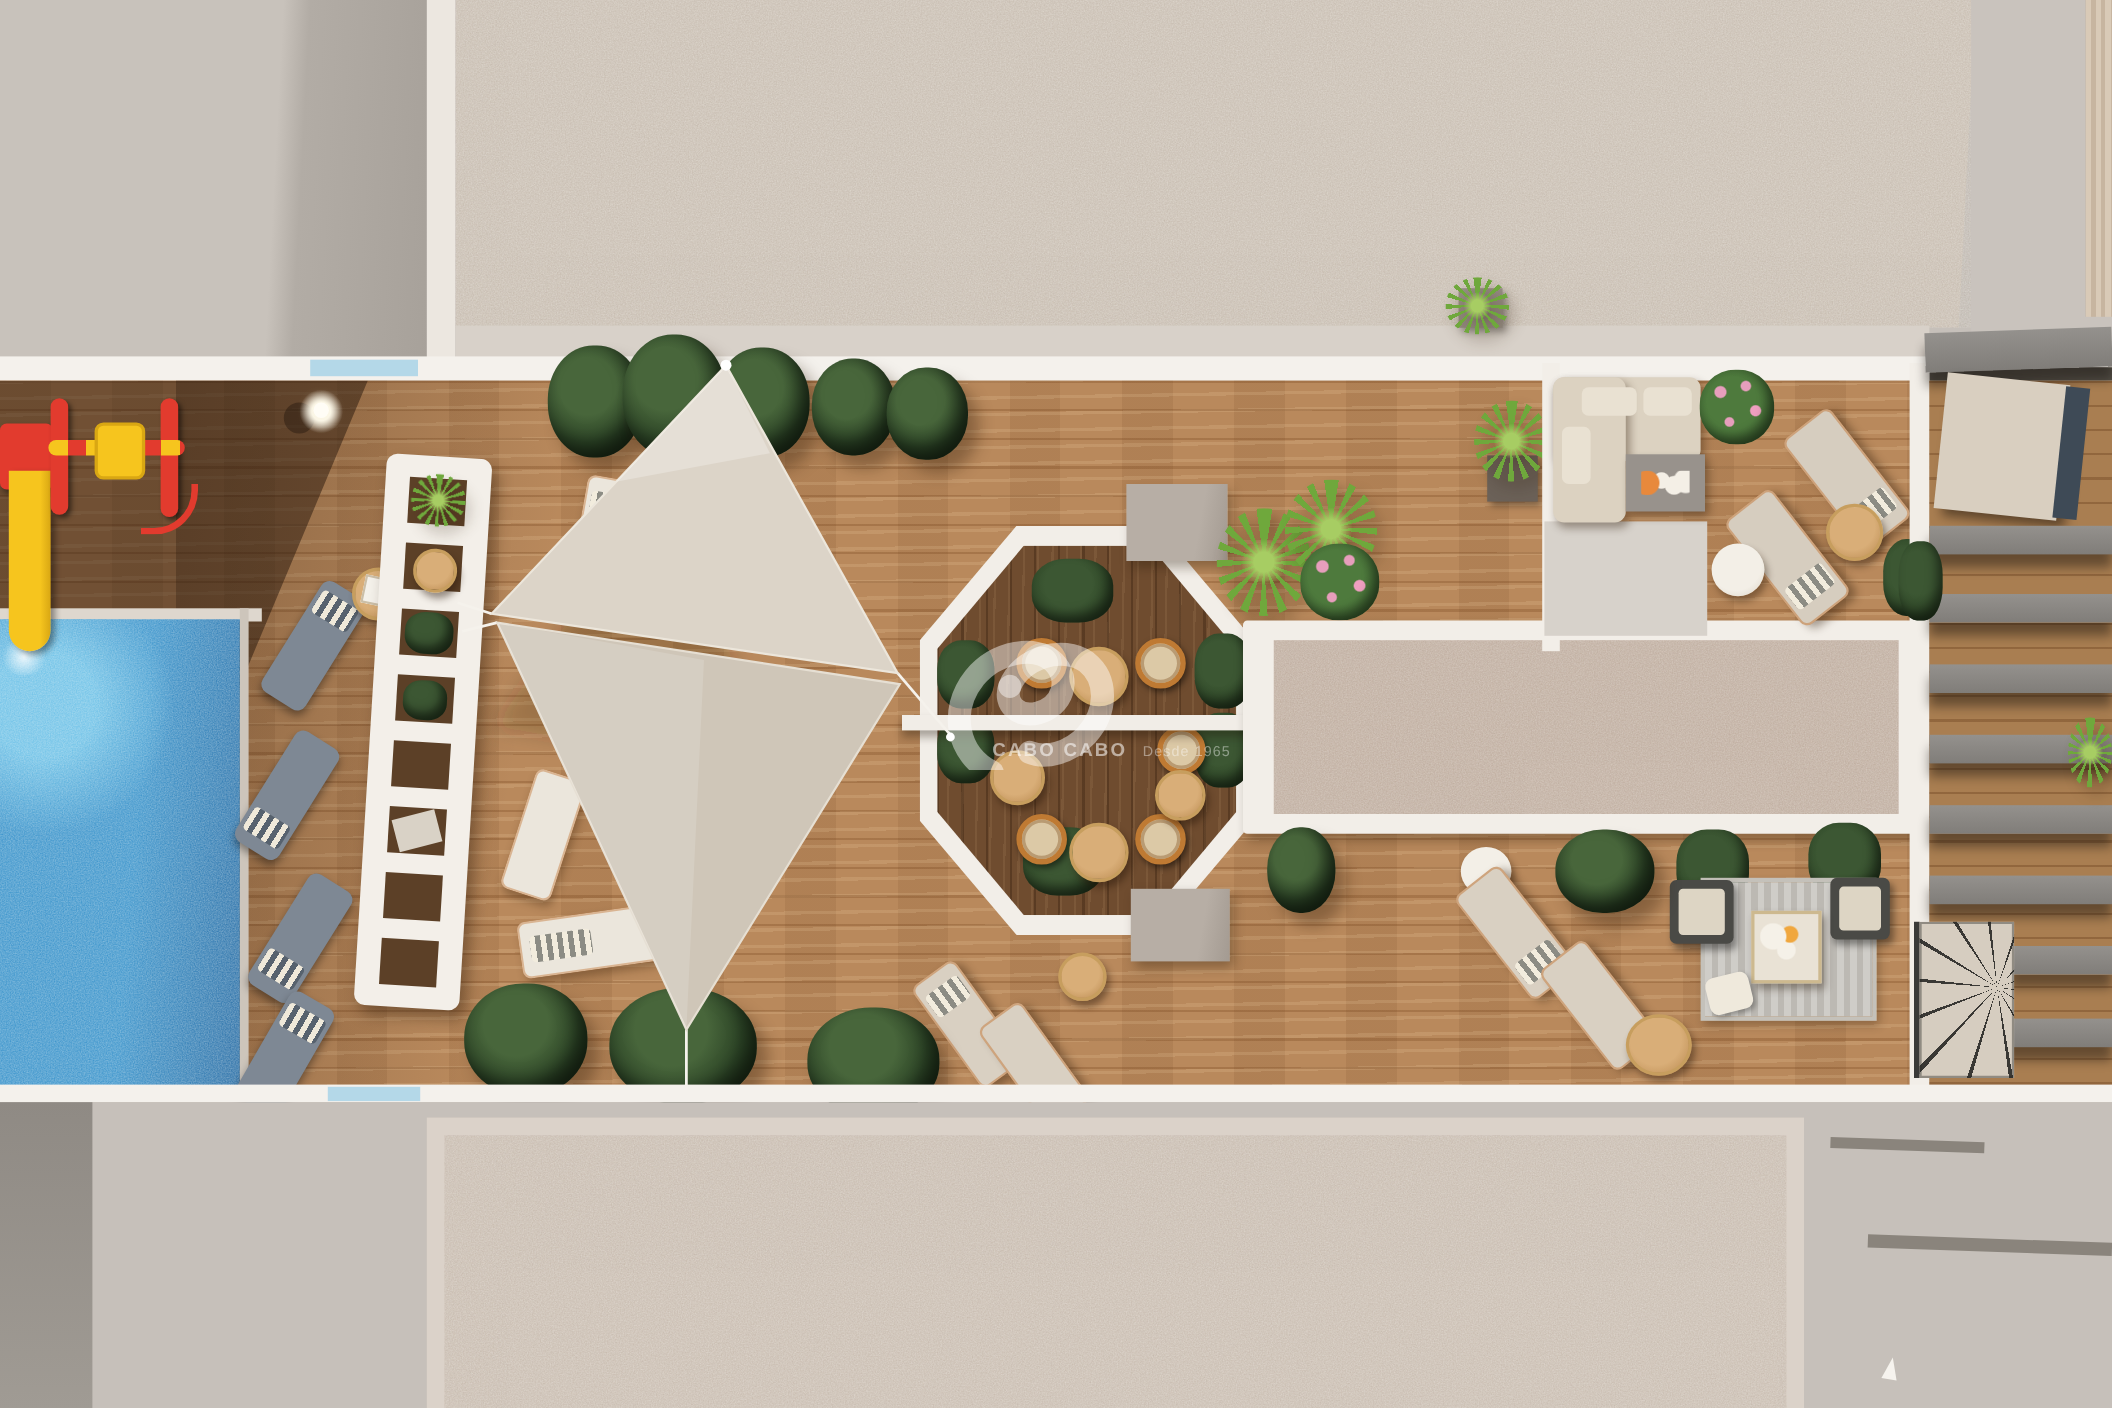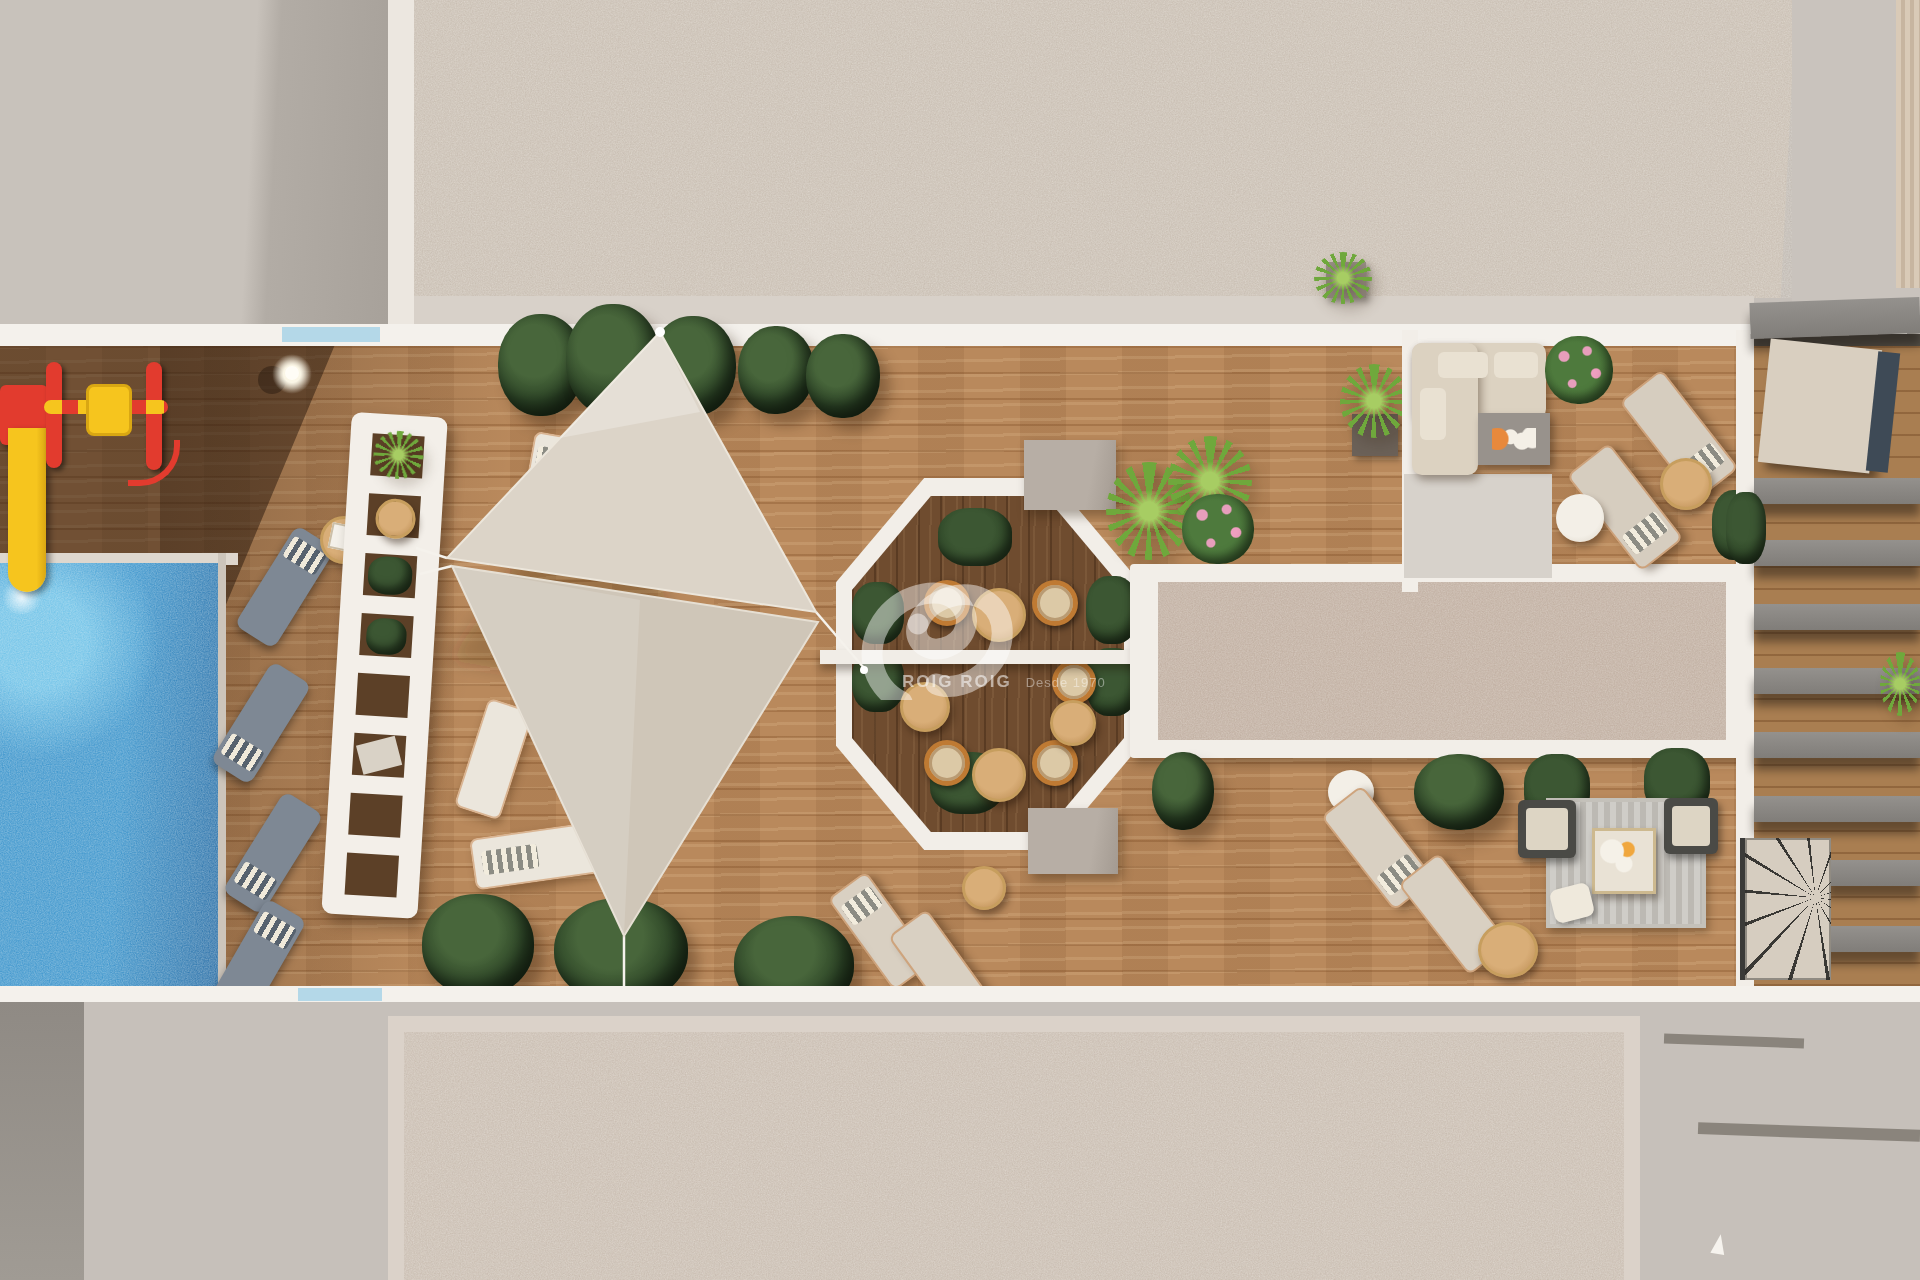--- a/index.html
+++ b/index.html
@@ -302,18 +302,18 @@
   <div class="a" style="left:1712px;top:1234px;width:0;height:0;border-left:7px solid rgba(0,0,0,0);border-right:7px solid rgba(0,0,0,0);border-bottom:20px solid #f6f3ee;transform:rotate(10deg);"></div>
 
   <div class="a" style="left:860px;top:570px;width:280px;height:130px;">
     <svg width="280" height="130" viewBox="0 0 280 130">
       <g fill="none" stroke="rgba(255,255,255,.45)" stroke-width="21" stroke-linecap="round">
         <path d="M 42 132 C 10 116 2 76 26 46 C 46 22 82 16 98 32 C 114 48 106 72 84 78 C 66 83 52 70 58 54"></path>
         <path d="M 58 54 C 68 28 106 16 128 32 C 148 48 146 78 128 98 C 112 115 90 120 76 114"></path>
       </g>
     </svg>
     <div class="a" style="left:42px;top:102px;display:flex;gap:14px;align-items:baseline;white-space:nowrap;">
-      <span class="wm-text">ROIG ROIG</span>
-      <span class="wm-sub">Desde 1970</span>
+      <span class="wm-text">CABO CABO</span>
+      <span class="wm-sub">Desde 1965</span>
     </div>
   </div>
 
 </div>
 
 </body></html>

